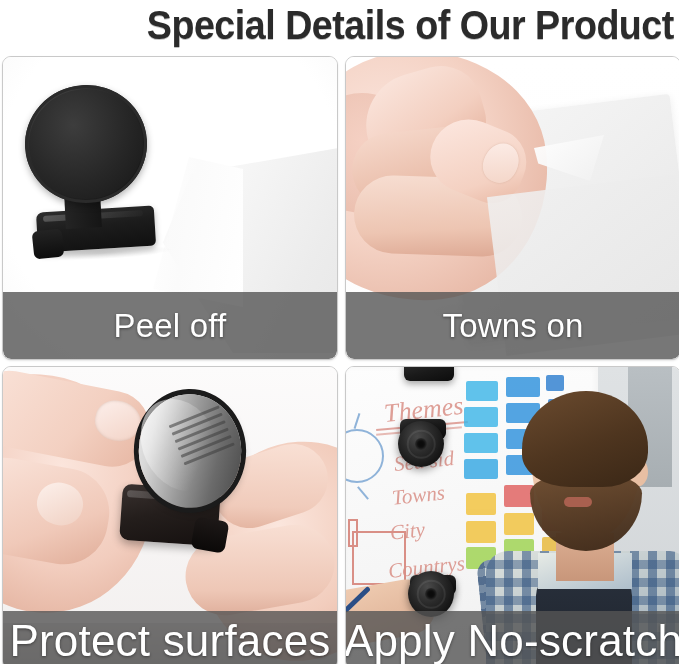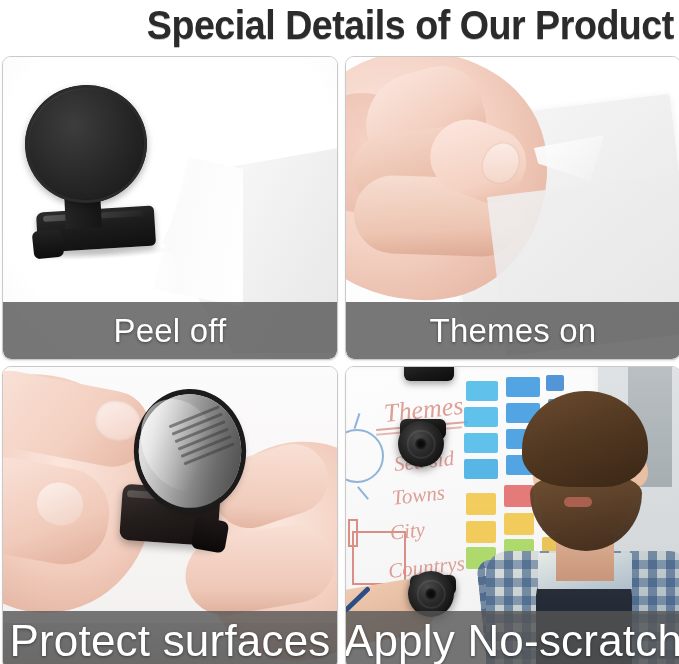--- a/index.html
+++ b/index.html
@@ -40,21 +40,21 @@
     position:relative; overflow:hidden;
     background:#ffffff;
     border:1px solid #c9c9c9;
     border-radius:9px;
     box-shadow:0 1px 2px rgba(0,0,0,0.10);
   }
   .scene{ position:absolute; inset:0; overflow:hidden; }
 
   
   .caption{
-    position:absolute; left:0; bottom:0; width:100%; height:57px;
+    position:absolute; left:0; bottom:0; width:100%; height:67px;
     background:rgba(85,85,85,0.80);
     display:flex; align-items:center; justify-content:center;
     border-bottom-left-radius:8px; border-bottom-right-radius:8px;
     z-index:40;
   }
   .caption-text{
     color:#ffffff;
     font-size:33px;
     font-weight:400;
     letter-spacing:0.2px;
@@ -501,21 +501,21 @@
         <div class="t2-finger1"></div>
         <div class="t2-gap"></div>
         <div class="t2-finger2"></div>
         <div class="t2-finger3"></div>
         <div class="t2-thumb"></div>
         <div class="t2-nail"></div>
         <div class="t2-pad-over"></div>
         <div class="t2-pad-corner"></div>
       </div>
       <div class="caption">
-        <div class="caption-text">Themes on</div>
+        <div class="caption-text">Towns on</div>
       </div>
     </div>
 
     <div class="tile bottom">
       <div class="scene">
         <div class="t3-bg"></div>
         <div class="t3-handL"></div>
         <div class="t3-thumbL"></div>
         <div class="t3-nailL2"></div>
         <div class="t3-fingerL"></div>

